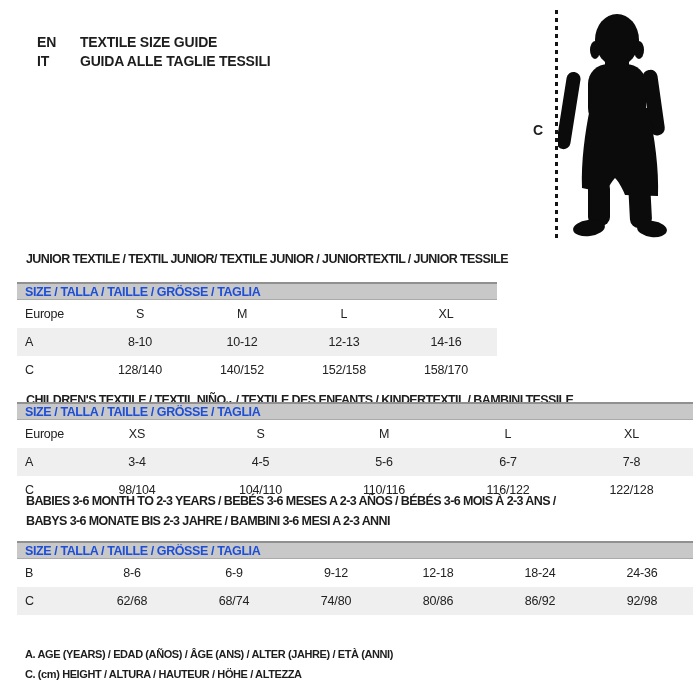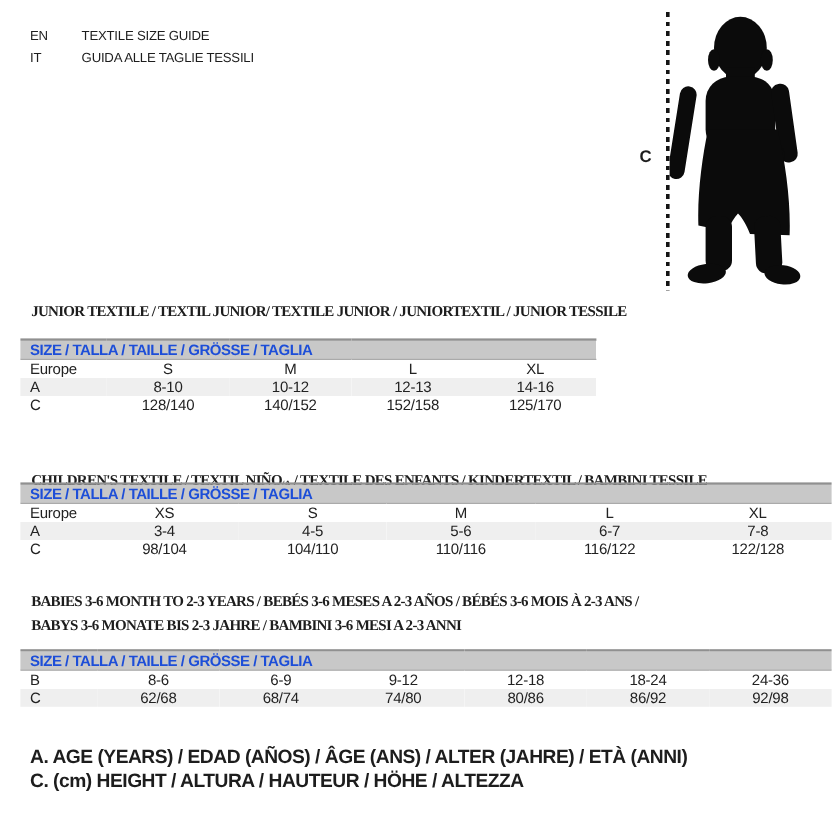--- a/index.html
+++ b/index.html
@@ -1,42 +1,42 @@
 <!DOCTYPE html>
 <html><head>
 <meta charset="utf-8">
 <style>
   html,body{margin:0;padding:0;background:#ffffff;}
   .page{
     position:relative;width:700px;height:700px;background:#ffffff;overflow:hidden;
     font-family:"Liberation Sans","DejaVu Sans",sans-serif;color:#1d1d1d;
   }
   
-  .languages{position:absolute;left:25px;top:21px;list-style:none;margin:0;padding:0;
-    font-size:11px;font-weight:400;line-height:18.5px;letter-spacing:-0.2px;}
+  .languages{position:absolute;left:25px;top:21px;list-style:none;margin:12px;padding:0;
+    font-size:14px;font-weight:700;line-height:18.5px;letter-spacing:-0.2px;}
   .languages .code{display:inline-block;width:43px;}
   
   .dash-line{position:absolute;left:555px;top:10px;width:3px;height:232px;
     background:repeating-linear-gradient(to bottom,#141414 0 4px,transparent 4px 8px);}
   .figure-label{position:absolute;left:528px;top:122px;width:20px;font-size:14px;font-weight:700;text-align:center;}
   .silhouette{position:absolute;left:558px;top:12px;}
   
-  .sec-heading{position:absolute;left:26px;font-size:12.5px;font-weight:700;letter-spacing:-0.6px;line-height:20px;white-space:nowrap;font-family:Liberation Serif, serif;}
+  .sec-heading{position:absolute;left:26px;font-size:12.5px;font-weight:700;letter-spacing:-0.6px;line-height:20px;white-space:nowrap;}
   .sub{font-size:8px;vertical-align:-2px;letter-spacing:-0.3px;}
   
   .tbl-host{position:absolute;}
   table.szt{border-collapse:collapse;table-layout:fixed;font-size:12.5px;letter-spacing:-0.2px;color:#222222;}
-  table.szt td{padding:0;height:15px;text-align:center;vertical-align:middle;overflow:hidden;white-space:nowrap;}
+  table.szt td{padding:0;height:28px;text-align:center;vertical-align:middle;overflow:hidden;white-space:nowrap;}
   table.szt td.bar{background:#c8c8c8;border-top:2px solid #909090;border-bottom:1px solid #aaaaaa;
     text-align:left;padding-left:8px;font-weight:700;letter-spacing:-0.4px;color:#1d4ed8;height:15px;}
   table.szt td.lbl{text-align:left;padding-left:8px;}
   table.szt tr:nth-child(odd):not(:nth-child(1)) td{background:#efefef;}
   table.szt tr:nth-child(odd):not(:nth-child(1)) td.bar{background:#c8c8c8;}
   
-  .footnotes{position:absolute;left:25px;top:622px;font-size:16px;font-weight:700;line-height:20px;letter-spacing:-0.4px;}
+  .footnotes{position:absolute;left:25px;top:644px;font-size:11px;font-weight:700;line-height:20px;letter-spacing:-0.4px;}
 </style>
 </head>
 <body>
 
 <div class="page">
 
   <ul class="languages">
     <li><span class="code">EN</span><span>TEXTILE SIZE GUIDE</span></li>
     <li><span class="code">IT</span><span>GUIDA ALLE TAGLIE TESSILI</span></li>
   </ul>
@@ -87,21 +87,21 @@
             <td>8-10</td>
             <td>10-12</td>
             <td>12-13</td>
             <td>14-16</td>
           </tr>
           <tr>
             <td class="lbl">C</td>
             <td>128/140</td>
             <td>140/152</td>
             <td>152/158</td>
-            <td>125/170</td>
+            <td>158/170</td>
           </tr>
         </tbody>
       </table>
     </div>
 
   <div class="sec-heading" style="top:390px"><span>CHILDREN'S TEXTILE / TEXTIL NIÑO</span><span class="sub">/A</span><span> / TEXTILE DES ENFANTS / KINDERTEXTIL / BAMBINI TESSILE</span></div>
   <div class="tbl-host" style="left:17px;top:402px">
       <table class="szt">
         <colgroup>
           <col style="width: 58px;">

